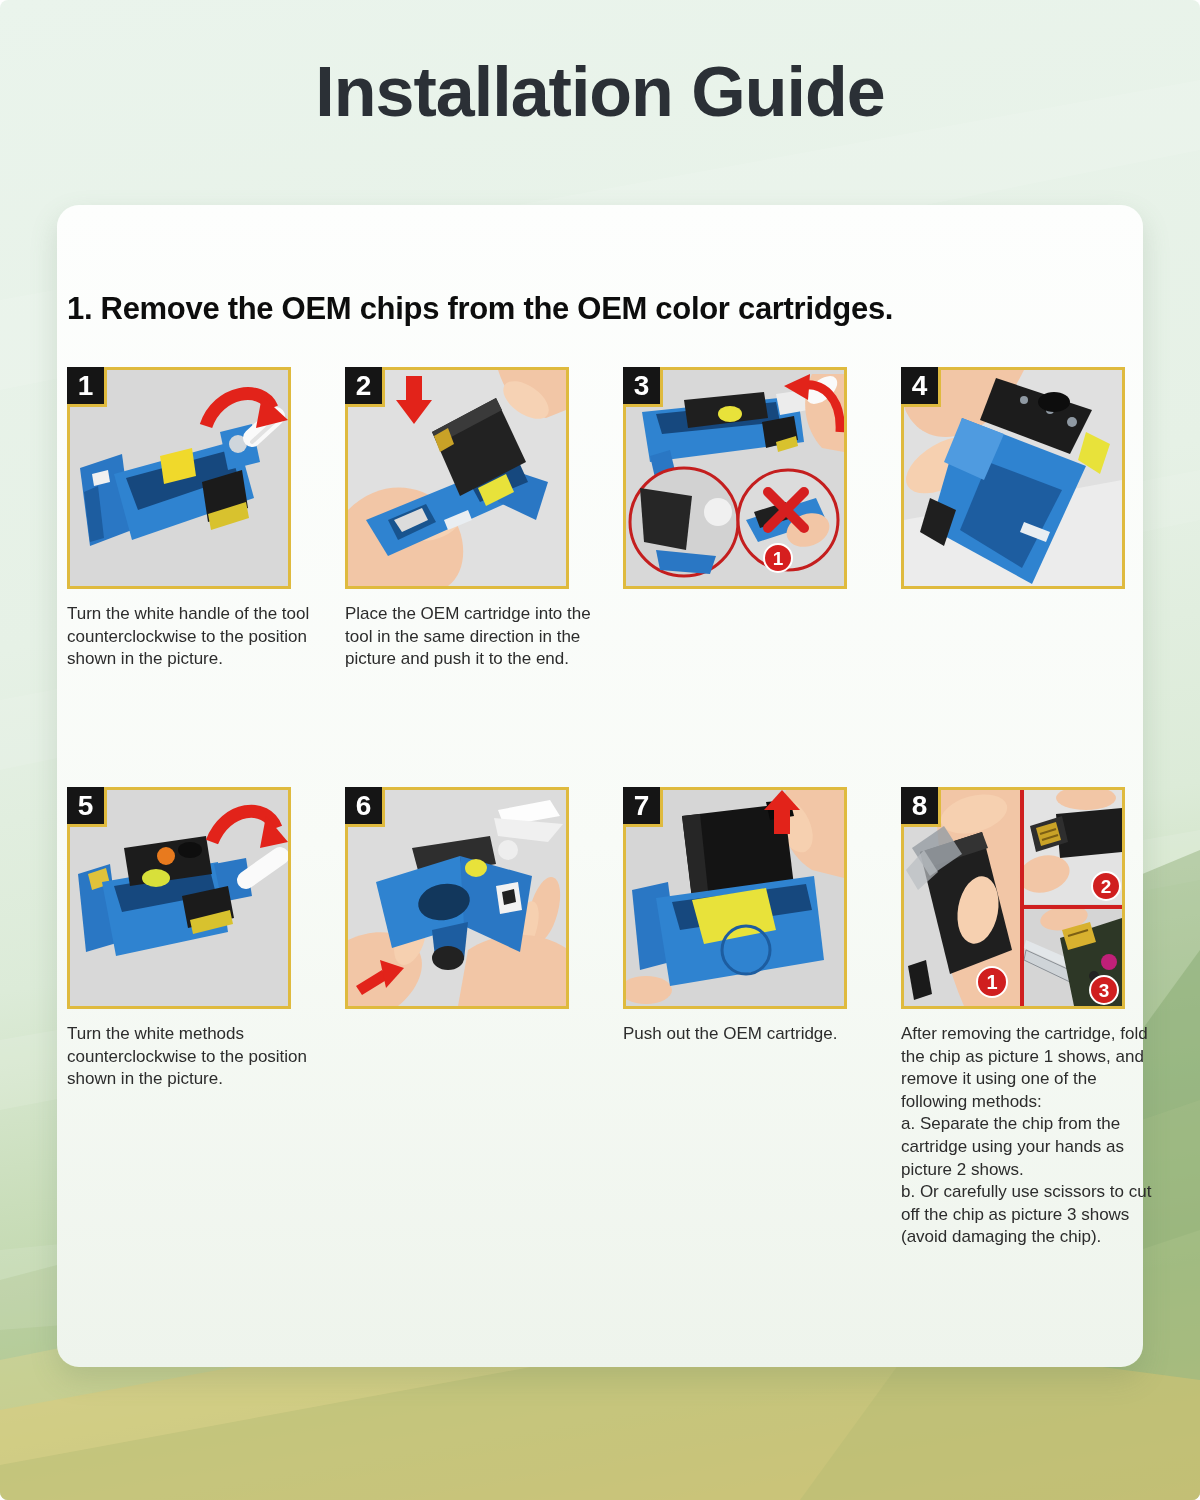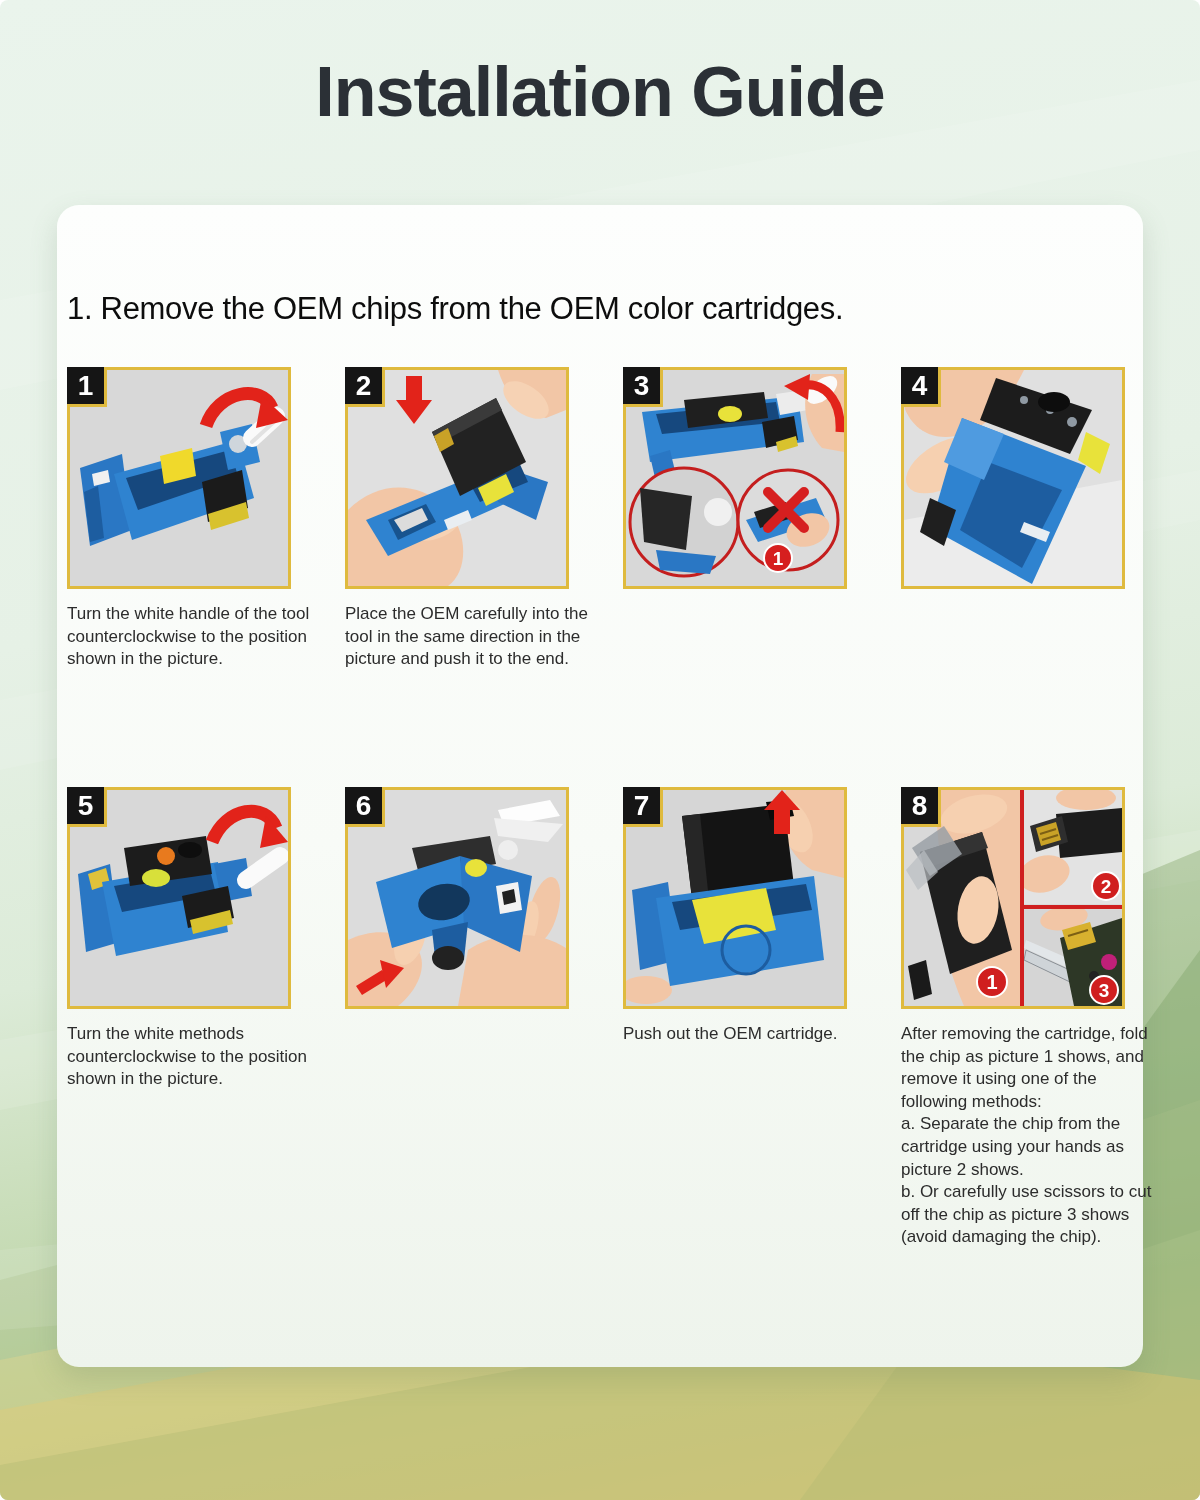--- a/index.html
+++ b/index.html
@@ -14,21 +14,21 @@
     font-size:70px;font-weight:bold;color:#2b3036;letter-spacing:-1px;
   }
   .card{
     position:absolute;z-index:1;left:57px;top:205px;width:1086px;height:1162px;
     border-radius:22px;
     background:linear-gradient(180deg,#fdfefd 0%,#f8fbf7 55%,#eef4ec 100%);
     box-shadow:0 12px 28px rgba(90,120,90,0.20);
     box-sizing:border-box;padding:86px 10px 0 10px;
   }
   .section-heading{
-    margin:0;font-size:31px;font-weight:normal;color:#0d0d0d;letter-spacing:-0.3px;
+    margin:0;font-size:31px;font-weight:bold;color:#0d0d0d;letter-spacing:-0.3px;
   }
   .steps-grid{
     margin-top:40px;display:grid;grid-template-columns:repeat(4,252px);
     column-gap:26px;row-gap:16px;align-items:start;
   }
   .cell{display:block;}
   .cell.row1{min-height:404px;}
   .step-figure{
     position:relative;width:218px;height:216px;border:3px solid #dfba3e;background:#d8d8d8;
   }
@@ -122,21 +122,21 @@
             <g>
               <path d="M150,0 C160,30 176,44 198,48 L218,40 L218,0 Z" fill="#f2c6a6"></path>
               <ellipse cx="178" cy="30" rx="26" ry="14" fill="#f6d2b4" transform="rotate(35 178 30)"></ellipse>
             </g>
             <g>
               <polygon points="58,6 74,6 74,30 58,30" fill="#e2231a"></polygon>
               <polygon points="48,30 84,30 66,54" fill="#e2231a"></polygon>
             </g>
           </svg>
         </div>
-        <p class="step-caption">Place the OEM carefully into the tool in the same direction in the picture and push it to the end.</p>
+        <p class="step-caption">Place the OEM cartridge into the tool in the same direction in the picture and push it to the end.</p>
       </div>
 
       <div class="cell row1">
         <div class="step-figure">
           <div class="step-badge">3</div>
           <svg viewBox="0 0 218 216">
             <g>
               <polygon points="16,42 172,26 178,72 24,92" fill="#2f83d0"></polygon>
               <polygon points="30,44 150,32 154,52 36,64" fill="#16487e"></polygon>
               <polygon points="58,30 138,22 142,48 62,58" fill="#1f1f1f"></polygon>

